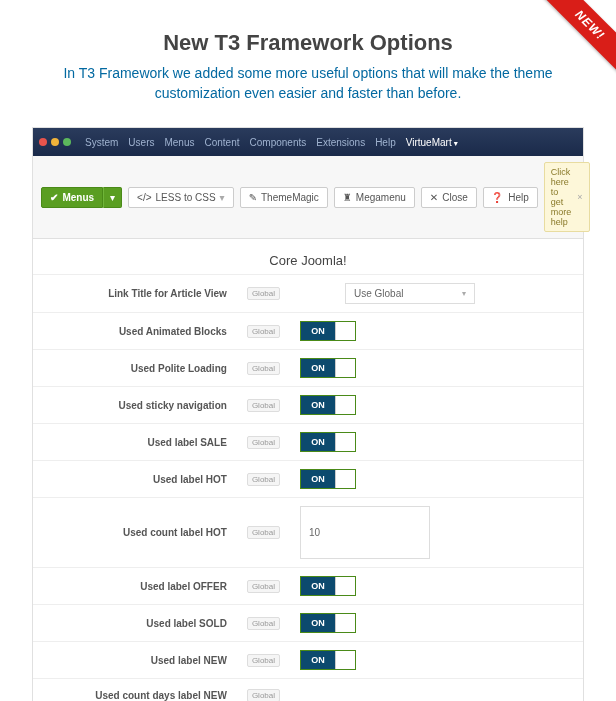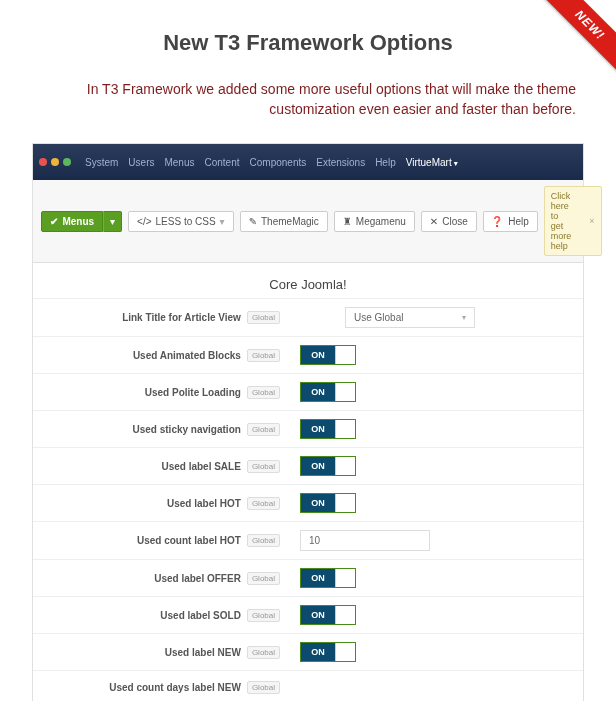--- a/index.html
+++ b/index.html
@@ -27,39 +27,39 @@
     font-style: italic;
   }
   h1.page-title {
     text-align: center;
     font-size: 22px;
     color: #444;
     margin-top: 30px;
     font-weight: bold;
   }
   p.page-sub {
-    text-align: right;
-    color: #7f1d1d;
+    text-align: center;
+    color: #0369a1;
     font-size: 14px;
-    margin: 24px 40px 0 40px;
+    margin: 8px 40px 0 40px;
     line-height: 1.4;
   }
   .panel {
     margin: 24px 32px 0 32px;
     border: 1px solid #e0e0e0;
     background: #fff;
     font-size: 11px;
   }
   
   .winbar {
     display: flex;
     align-items: center;
     background: #1a2a4a;
     background: linear-gradient(#2a3b5c,#1a2a4a);
-    height: 36px;
+    height: 28px;
     padding: 0 6px;
     gap: 10px;
   }
   .dots { display: flex; gap: 4px; margin-right: 4px; }
   .dot { width: 8px; height: 8px; border-radius: 50%; }
   .dot.r { background: #e8544c; }
   .dot.y { background: #f0b33a; }
   .dot.g { background: #5cb85c; }
   .menu-item { color: #9fb2cf; font-size: 10px; cursor: pointer; }
   .menu-item.strong { color: #fff; }
@@ -106,21 +106,21 @@
   .help-tip {
     margin-left: auto;
     background: #fdf7d9;
     border: 1px solid #e8dca0;
     color: #8a7a2a;
     font-size: 9px;
     padding: 4px 6px;
     border-radius: 2px;
     display: flex;
     align-items: center;
-    gap: 18px;
+    gap: 6px;
   }
   .help-tip .x { cursor: pointer; color: #aaa; }
   
   .section-head {
     text-align: center;
     padding: 14px 0 6px 0;
   }
   .section-head .t { font-weight: normal; color: #444; font-size: 13px; }
   .section-head .s { color: #999; font-size: 9px; margin-top: 2px; }
   
@@ -134,21 +134,21 @@
   .row .lbl {
     width: 255px;
     text-align: right;
     padding-right: 8px;
     font-size: 10px;
     color: #555;
     font-weight: bold;
     display: flex;
     justify-content: flex-end;
     align-items: center;
-    gap: 6px;
+    gap: 20px;
   }
   .global-badge {
     border: 1px solid #ddd;
     background: #f5f5f5;
     color: #999;
     font-size: 8px;
     padding: 1px 4px;
     border-radius: 2px;
     font-weight: normal;
   }
@@ -162,21 +162,21 @@
     color: #666;
     display: flex;
     justify-content: space-between;
     align-items: center;
     cursor: pointer;
     margin-left: 45px;
   }
   .input {
     border: 1px solid #ddd;
     background: #fff;
-    padding: 4px 8px;
+    padding: 20px 8px;
     width: 130px;
     font-size: 10px;
     color: #666;
   }
   .toggle {
     display: flex;
     width: 56px;
     height: 20px;
     border: 1px solid #4a8a18;
     cursor: pointer;

